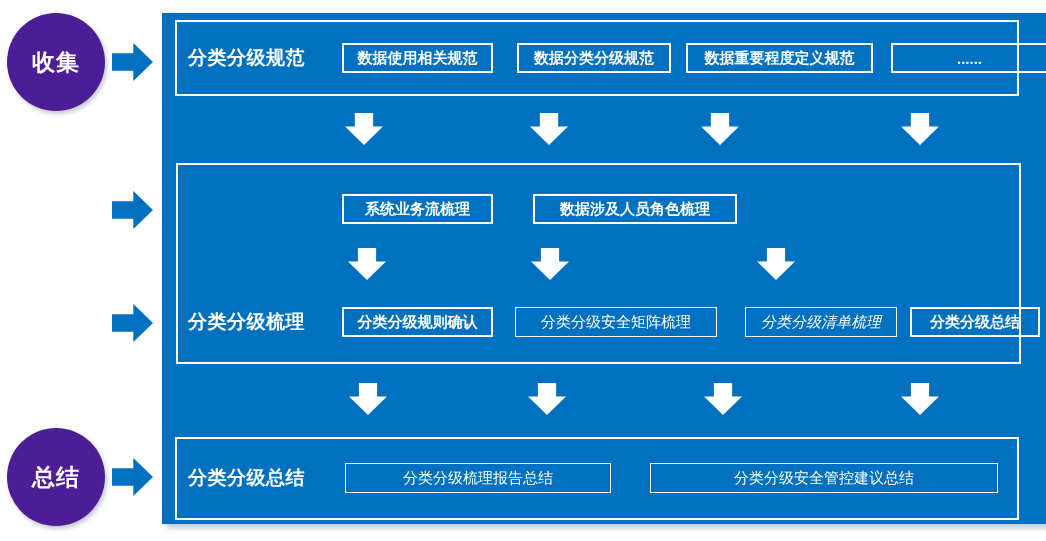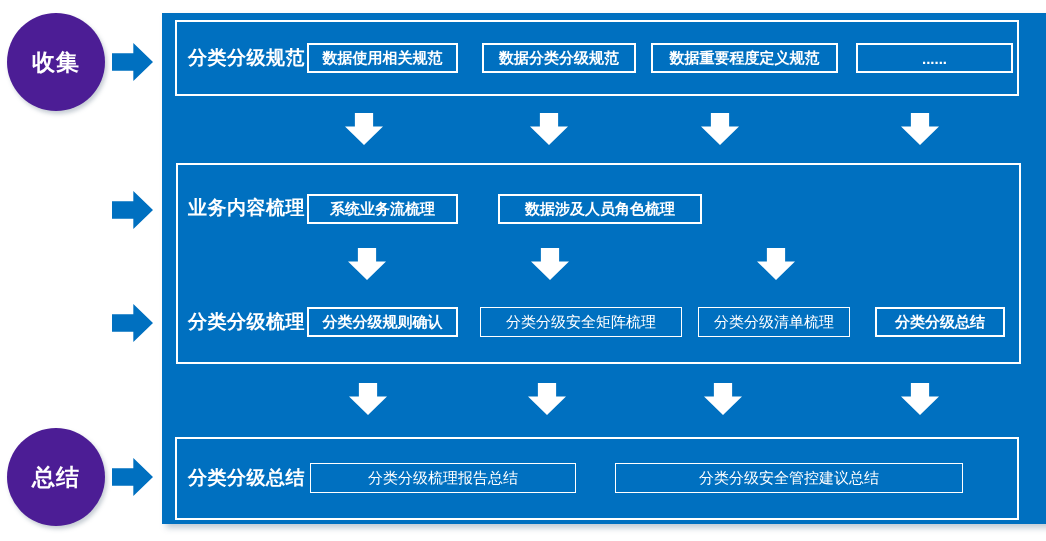--- a/index.html
+++ b/index.html
@@ -23,21 +23,21 @@
     box-shadow:4px 4px 6px rgba(120,140,160,.45);
   }
   .section{position:absolute;border:2px solid #ffffff;}
   .rowlabel{
     position:absolute;height:24px;line-height:24px;color:#ffffff;
     font-size:19px;font-weight:bold;white-space:nowrap;letter-spacing:.5px;
   }
   .wbox{
     position:absolute;height:30px;border:2px solid #ffffff;box-sizing:border-box;
     display:flex;align-items:center;justify-content:center;color:#ffffff;
-    font-size:15px;font-weight:bold;white-space:nowrap;
+    font-size:15px;font-weight:bold;white-space:nowrap;margin-left:35px;
   }
   .wbox.light{border-width:1px;font-weight:normal;}
   .darrow{
     position:absolute;width:38px;height:32px;background:#ffffff;
     clip-path:polygon(26% 0%,74% 0%,74% 42%,100% 42%,50% 100%,0% 42%,26% 42%);
     filter:drop-shadow(2px 2px 1px rgba(0,40,80,.35));
   }
 </style>
 </head>
 <body>
@@ -65,32 +65,31 @@
     <div class="wbox" style="left:489px;top:30px;width:187px;">数据重要程度定义规范</div>
     <div class="wbox" style="left:694px;top:30px;width:157px;">......</div>
 
     <div class="darrow" style="left:183px;top:100px;"></div>
     <div class="darrow" style="left:368px;top:100px;"></div>
     <div class="darrow" style="left:539px;top:100px;"></div>
     <div class="darrow" style="left:739px;top:100px;"></div>
 
     <div class="section" style="left:14px;top:150px;width:841px;height:197px;"></div>
 
-    <div class="rowlabel" style="left:26px;top:183px;">业务内容梳理</div>
     <div class="wbox" style="left:145px;top:181px;width:151px;">系统业务流梳理</div>
     <div class="wbox" style="left:336px;top:181px;width:204px;">数据涉及人员角色梳理</div>
 
     <div class="darrow" style="left:186px;top:235px;"></div>
     <div class="darrow" style="left:369px;top:235px;"></div>
     <div class="darrow" style="left:595px;top:235px;"></div>
 
     <div class="rowlabel" style="left:26px;top:297px;">分类分级梳理</div>
     <div class="wbox" style="left:145px;top:294px;width:151px;">分类分级规则确认</div>
     <div class="wbox light" style="left:318px;top:294px;width:202px;">分类分级安全矩阵梳理</div>
-    <div class="wbox light" style="left:536px;top:294px;width:152px;">分类分级清单梳理</div>
+    <div class="wbox light" style="left:548px;top:294px;width:152px;font-style:italic;">分类分级清单梳理</div>
     <div class="wbox" style="left:713px;top:294px;width:130px;">分类分级总结</div>
 
     <div class="darrow" style="left:187px;top:370px;"></div>
     <div class="darrow" style="left:366px;top:370px;"></div>
     <div class="darrow" style="left:542px;top:370px;"></div>
     <div class="darrow" style="left:739px;top:370px;"></div>
 
     <div class="section" style="left:13px;top:424px;width:840px;height:79px;"></div>
     <div class="rowlabel" style="left:26px;top:453px;">分类分级总结</div>
     <div class="wbox light" style="left:148px;top:450px;width:266px;text-align:center;">分类分级梳理报告总结</div>

